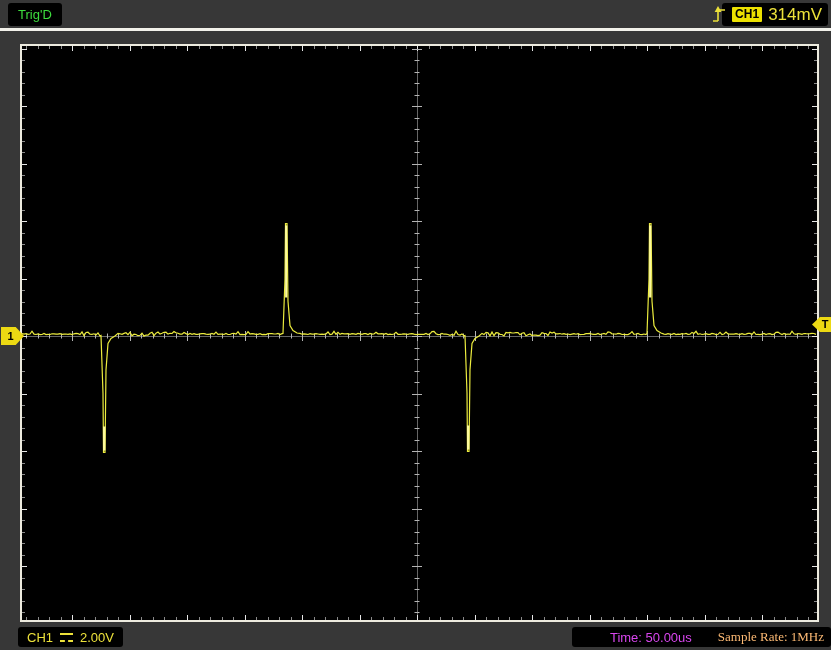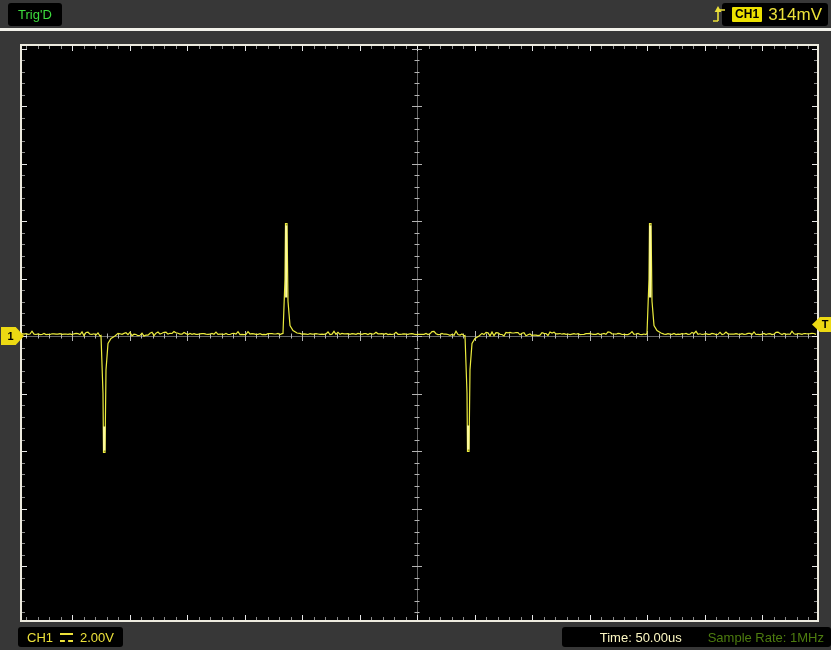--- a/index.html
+++ b/index.html
@@ -30,22 +30,22 @@
   #m1{left:1px;top:327px;width:19px;height:18px;padding-right:4px;
       clip-path:polygon(0 0,64% 0,100% 50%,64% 100%,0 100%);}
   #mt{left:812px;top:317px;width:18px;height:15px;padding-left:4px;
       clip-path:polygon(100% 0,36% 0,0 50%,36% 100%,100% 100%);}
 
   
   #chinfo{left:18px;top:627px;height:20px;padding:0 9px;gap:7px;color:#ece13a;font-size:13px;}
   .dc-icon{display:inline-block;width:13px;height:5px;margin-top:1px;
            border-top:2px solid #ece13a;border-bottom:2px dashed #ece13a;box-sizing:content-box;}
   #timeinfo{right:0;top:627px;height:20px;padding:0 7px;gap:26px;font-size:13px;}
-  #timeinfo .time{color:#fef9c3;margin-left:31px;}
-  #timeinfo .rate{color:#4d7c0f;}
+  #timeinfo .time{color:#d946ef;margin-left:31px;}
+  #timeinfo .rate{color:#fdba74;font-family:Liberation Serif, serif;}
 </style>
 </head>
 <body>
 
 <div class="pill" id="trigd">
   <span>Trig'D</span>
 </div>
 
 <div class="pill" id="triginfo">
   <span class="ticon">

